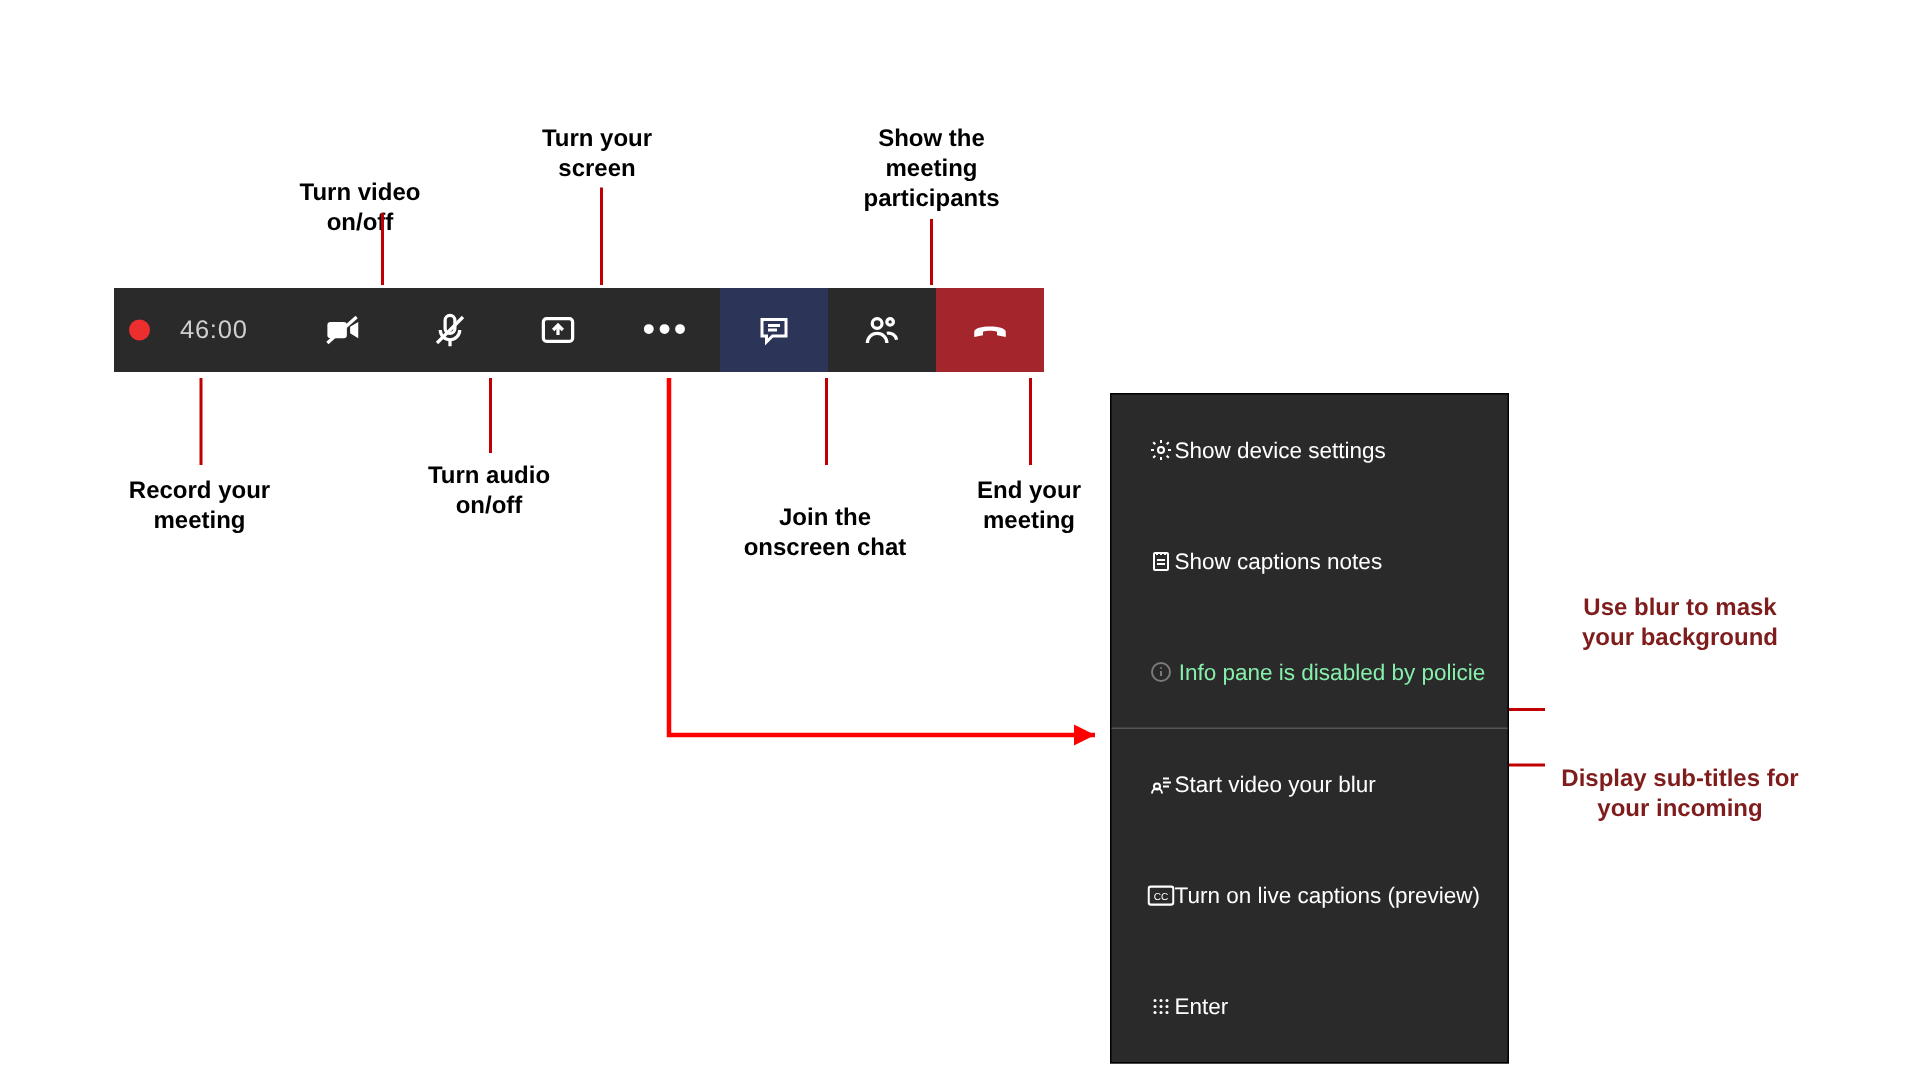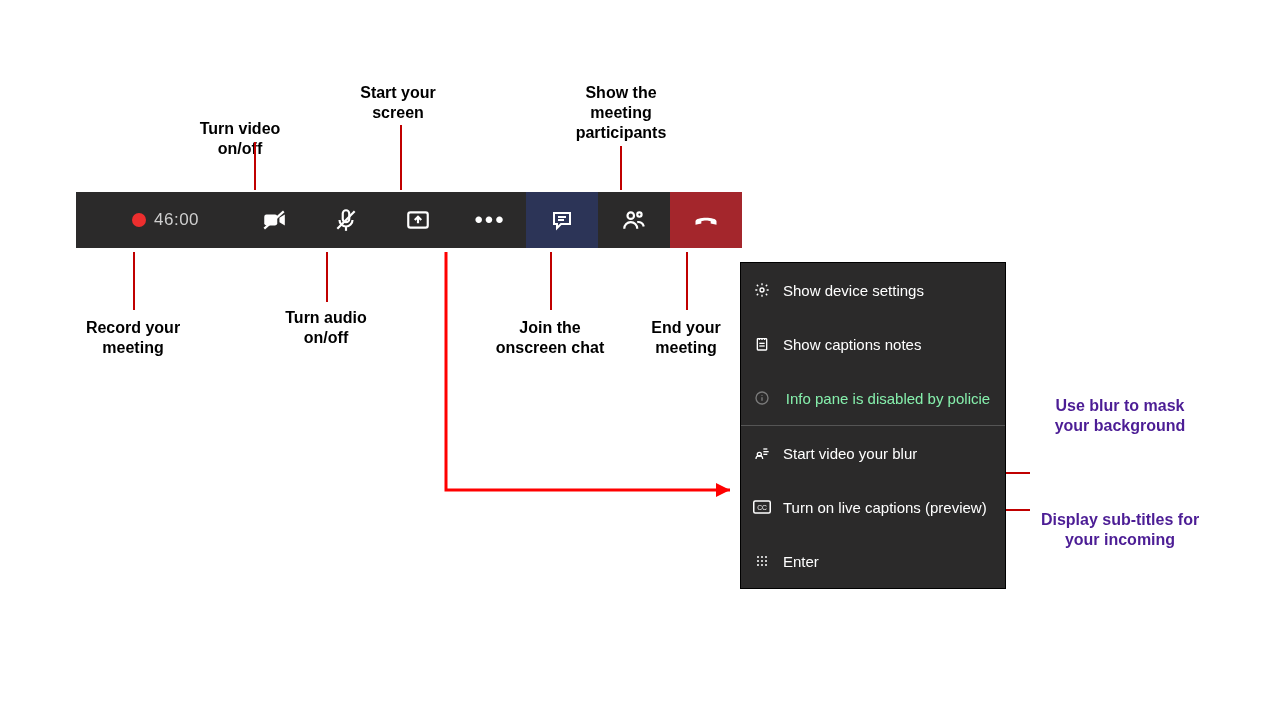--- a/index.html
+++ b/index.html
@@ -21,24 +21,23 @@
     .toolbar-cell {
       width: 72px;
       height: 56px;
       display: flex;
       align-items: center;
       justify-content: center;
       background: #2b2a2a;
     }
     .rec-cell {
       width: 116px;
-      gap: 8px;
+      gap: 20px;
       padding: 0 10px;
       justify-content: flex-start;
-      margin-left: 46px;
     }
     .rec-dot {
       width: 14px;
       height: 14px;
       border-radius: 50%;
       background: #ed2e2e;
     }
     .rec-time {
       color: #cfcfcf;
       font-size: 17px;
@@ -57,21 +56,21 @@
       font-weight: 700;
       color: #000;
       text-align: center;
       width: 120px;
       line-height: 1.25;
     }
     .callout-side {
       position: absolute;
       font-size: 16px;
       font-weight: 700;
-      color: #4c1d95;
+      color: #7f1d1d;
       text-align: center;
       width: 160px;
       line-height: 1.25;
     }
     .vline {
       position: absolute;
       width: 2px;
       background: #c00000;
     }
 
@@ -81,22 +80,23 @@
       top: 262px;
       width: 266px;
       background: #2b2a2a;
       color: #fff;
       font-size: 15px;
       border: 1px solid #000;
     }
     .menu-item {
       display: flex;
       align-items: center;
-      gap: 12px;
-      padding: 18px 12px;
+      gap: 0;
+      padding: 28px 12px;
+      margin-left: 12px;
     }
     .menu-item.disabled { color: #86efac; text-align: center; }
     .menu-sep { border-top: 1px solid #555; margin: 0; }
     .menu-ico { width: 18px; height: 18px; flex: 0 0 18px; display: flex; align-items:center; justify-content:center; }
     .menu-label { flex: 1; white-space: nowrap; overflow: hidden; }
 
     .arrow {
       position: absolute;
       pointer-events: none;
     }
@@ -169,30 +169,30 @@
   <div class="toolbar-cell hangup-cell">
     <span>
       <svg width="28" height="28" viewBox="0 0 24 24">
         <path class="ic-fill" d="M3 13 C3 9 21 9 21 13 L21 16 L16 15 L16 13 C14 12.2 10 12.2 8 13 L8 15 L3 16 Z"></path>
       </svg>
     </span>
   </div>
 </div>
 
 <div class="callout" style="left:180px; top:83px;margin-top:36px;">Turn video on/off</div>
-<div class="callout" style="left:338px; top:83px;">Start your screen</div>
+<div class="callout" style="left:338px; top:83px;">Turn your screen</div>
 <div class="callout" style="left:561px; top:83px;">Show the meeting participants</div>
 
 <div class="vline" style="left:254px; top:142px; height:48px;"></div>
 <div class="vline" style="left:400px; top:125px; height:65px;"></div>
 <div class="vline" style="left:620px; top:146px; height:44px;"></div>
 
 <div class="callout" style="left:73px; top:318px;">Record your meeting</div>
 <div class="callout" style="left:266px; top:308px;">Turn audio on/off</div>
-<div class="callout" style="left:490px; top:318px;">Join  the onscreen chat</div>
+<div class="callout" style="left:490px; top:336px;">Join  the onscreen chat</div>
 <div class="callout" style="left:626px; top:318px;">End your meeting</div>
 
 <div class="vline" style="left:133px; top:252px; height:58px;"></div>
 <div class="vline" style="left:326px; top:252px; height:50px;"></div>
 <div class="vline" style="left:550px; top:252px; height:58px;"></div>
 <div class="vline" style="left:686px; top:252px; height:58px;"></div>
 
 <div class="callout-side" style="left:1040px; top:396px;">Use blur to mask your background</div>
 <div class="callout-side" style="left:1040px; top:510px;">Display sub-titles for your incoming</div>
 

